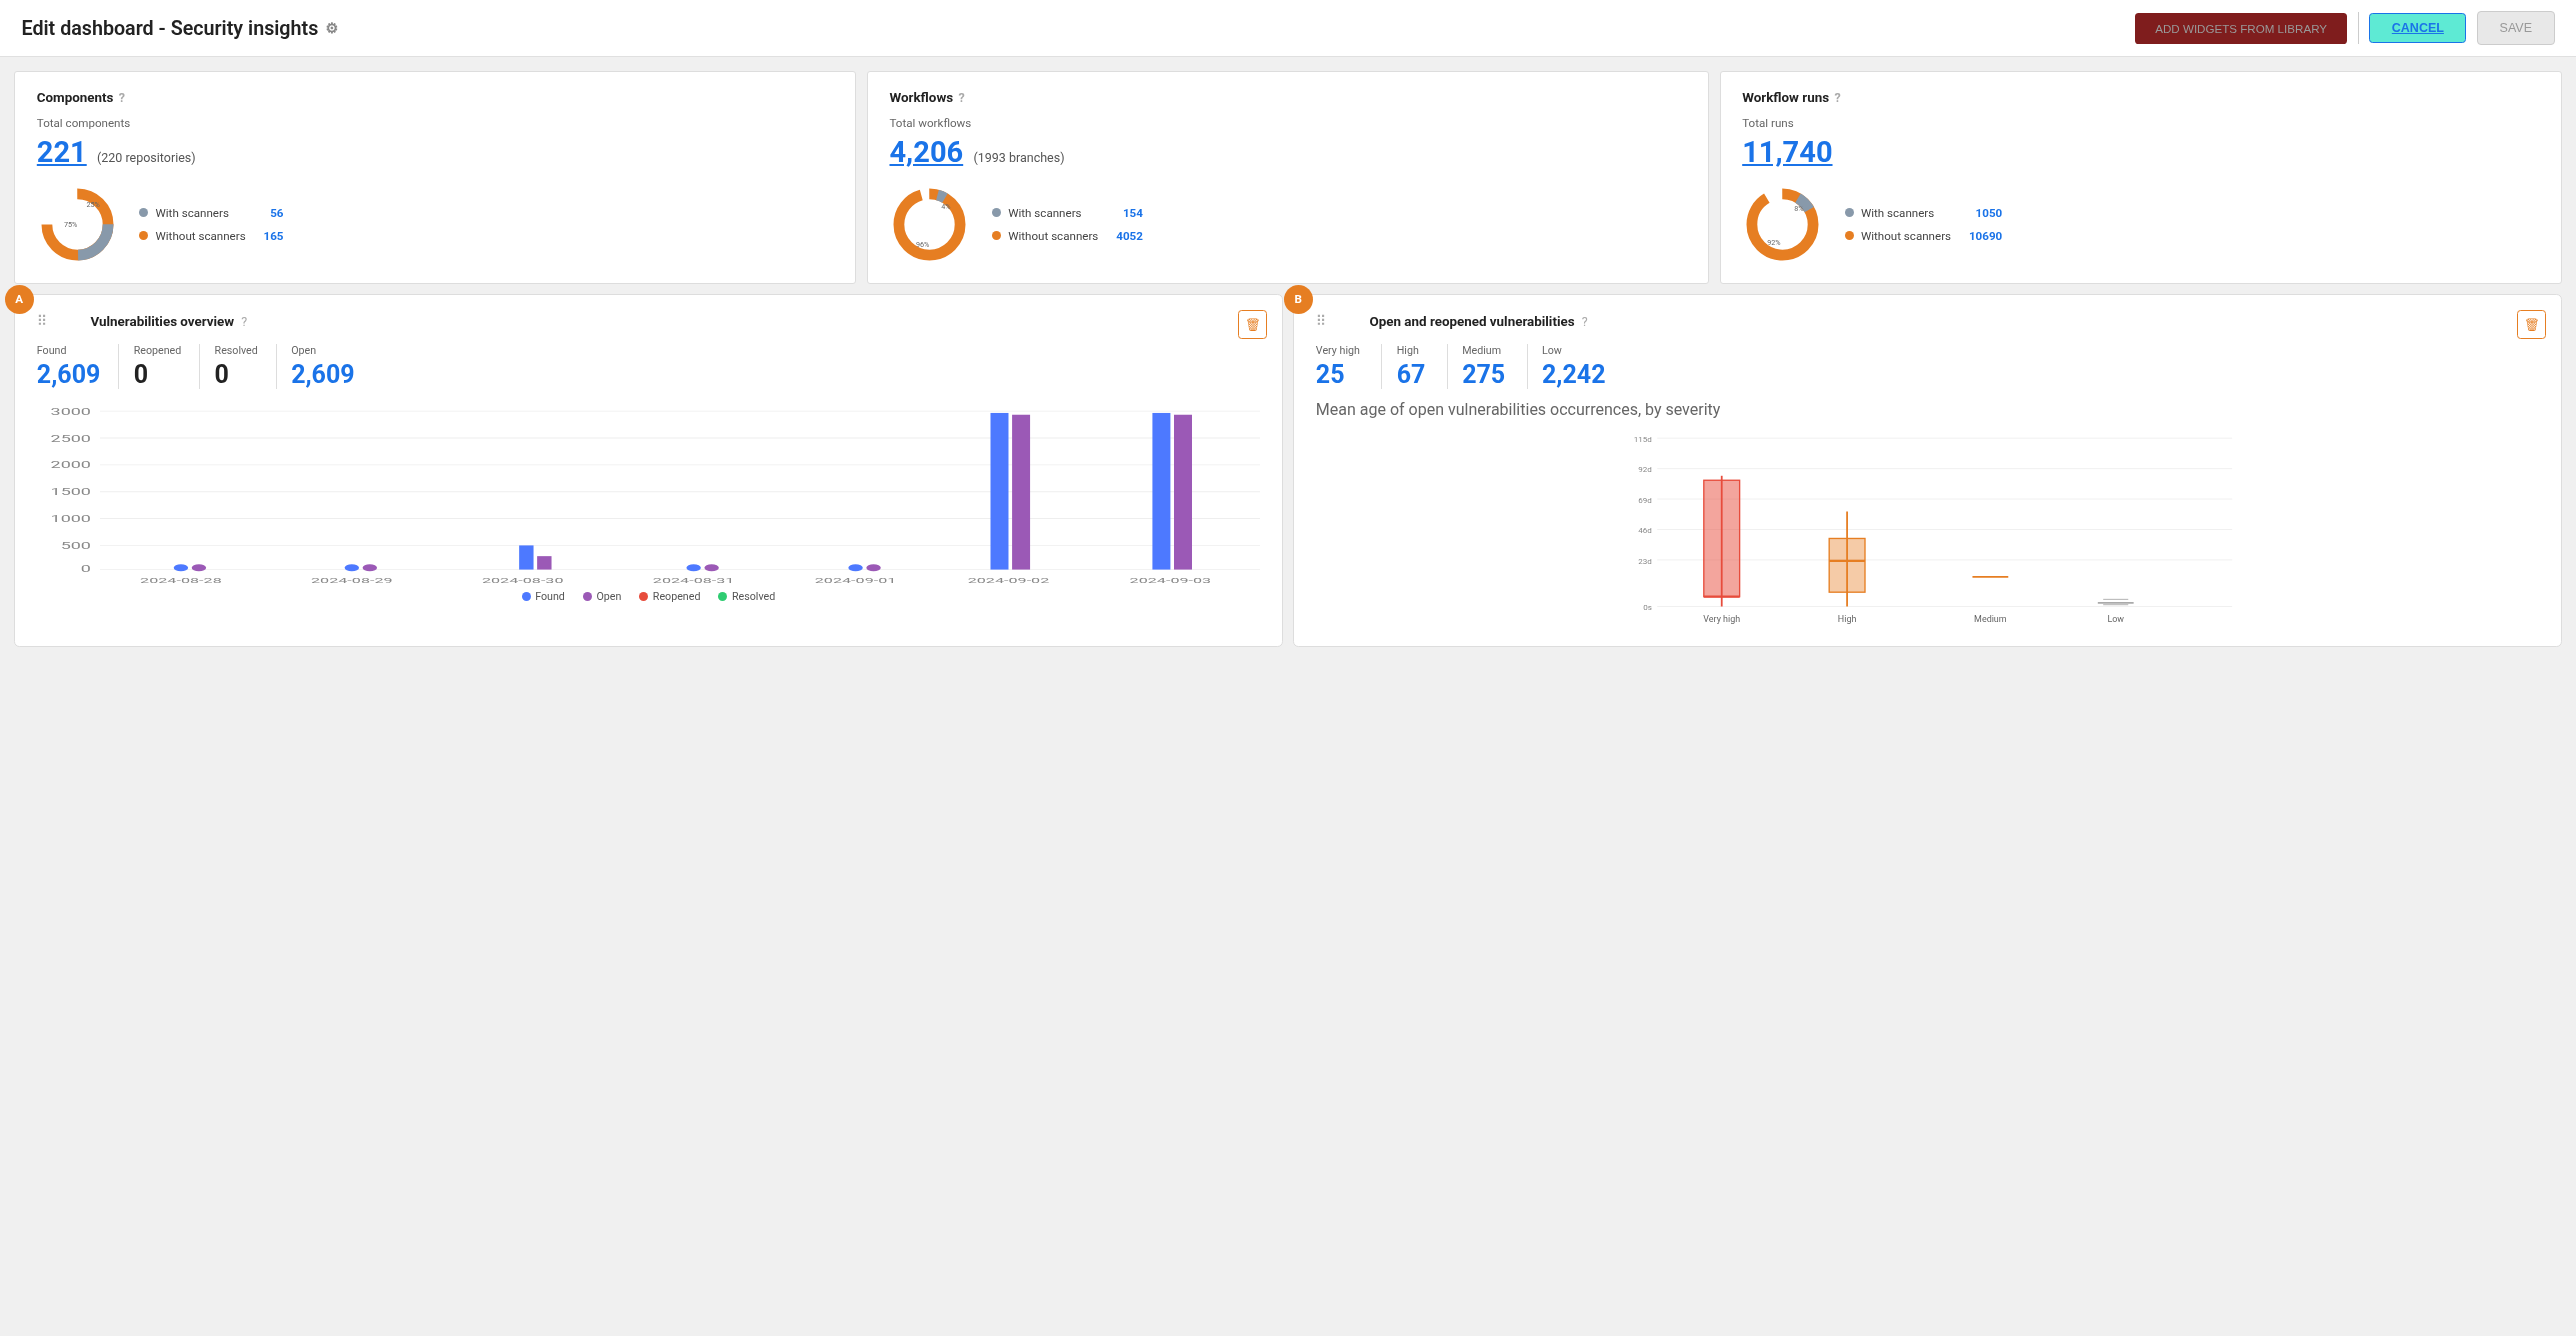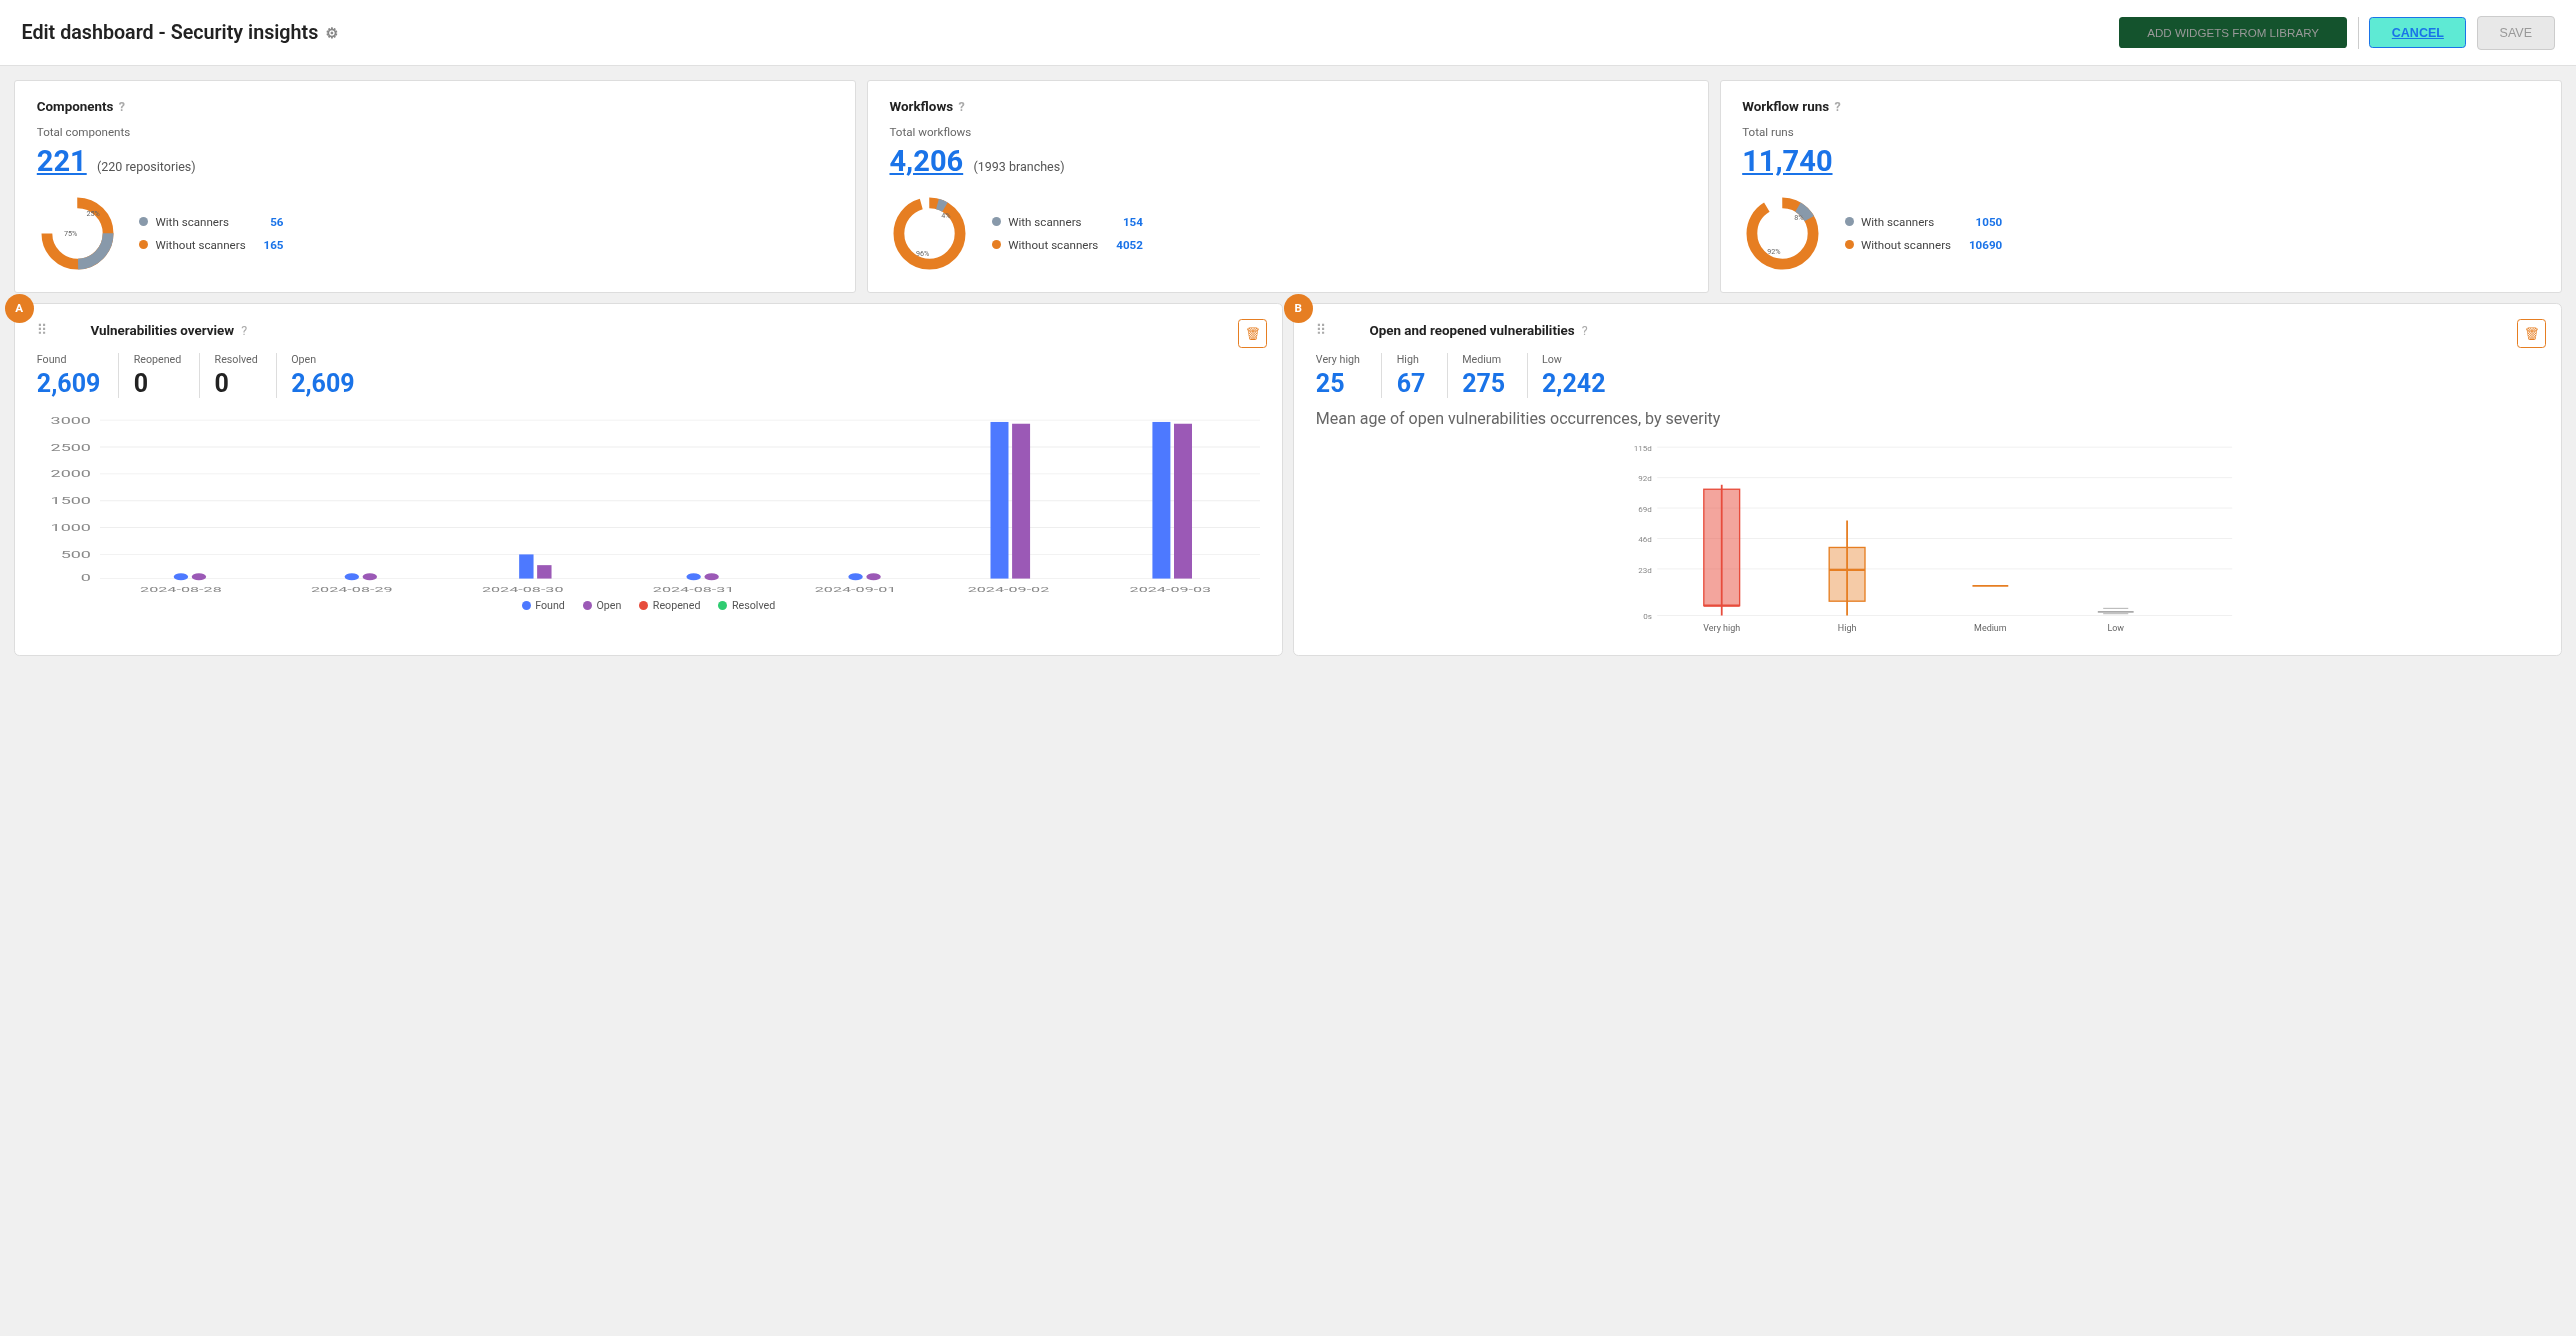--- a/index.html
+++ b/index.html
@@ -1,27 +1,27 @@
 <!DOCTYPE html>
 <html style="font-size:14.3px"><head>
   <meta charset="utf-8">
   <style>
     * { box-sizing: border-box; margin: 0; padding: 0; }
     body { font-family: -apple-system, BlinkMacSystemFont, 'Segoe UI', Roboto, sans-serif; background: #f0f0f0; color: #333; font-size: 12.5px; }
     
     .top-bar {
       display: flex; align-items: center; justify-content: space-between;
-      background: #fff; padding: 0 21.5px; height: 66px;
+      background: #fff; padding: 0 21.5px; height: 57px;
       border-bottom: 0.9px solid #e0e0e0;
     }
     .top-bar-title { font-size: 19.7px; font-weight: 600; color: #222; display: flex; align-items: center; gap: 7.2px; }
     .top-bar-title .settings-icon { color: #888; font-size: 14.3px; }
     .top-bar-actions { display: flex; align-items: center; gap: 10.7px; }
     .btn-add-widgets {
-      background: #14532d; color: #999; border: none; padding: 9px 28px;
+      background: #7f1d1d; color: #999; border: none; padding: 9px 20px;
       border-radius: 3.6px; font-size: 11.6px; cursor: not-allowed; font-weight: 500;
     }
     .divider-v { width: 0.9px; height: 32px; background: #ccc; }
     .btn-cancel {
       background: #5eead4; color: #1a73e8; border: 1.8px solid #1a73e8;
       padding: 7.2px 21.5px; border-radius: 3.6px; font-size: 12.5px; cursor: pointer; font-weight: 600; text-decoration: underline;
     }
     .btn-save {
       background: #e8e8e8; color: #999; border: 0.9px solid #ccc;
       padding: 9px 21.5px; border-radius: 4px; font-size: 12.5px; cursor: not-allowed; font-weight: 500;

